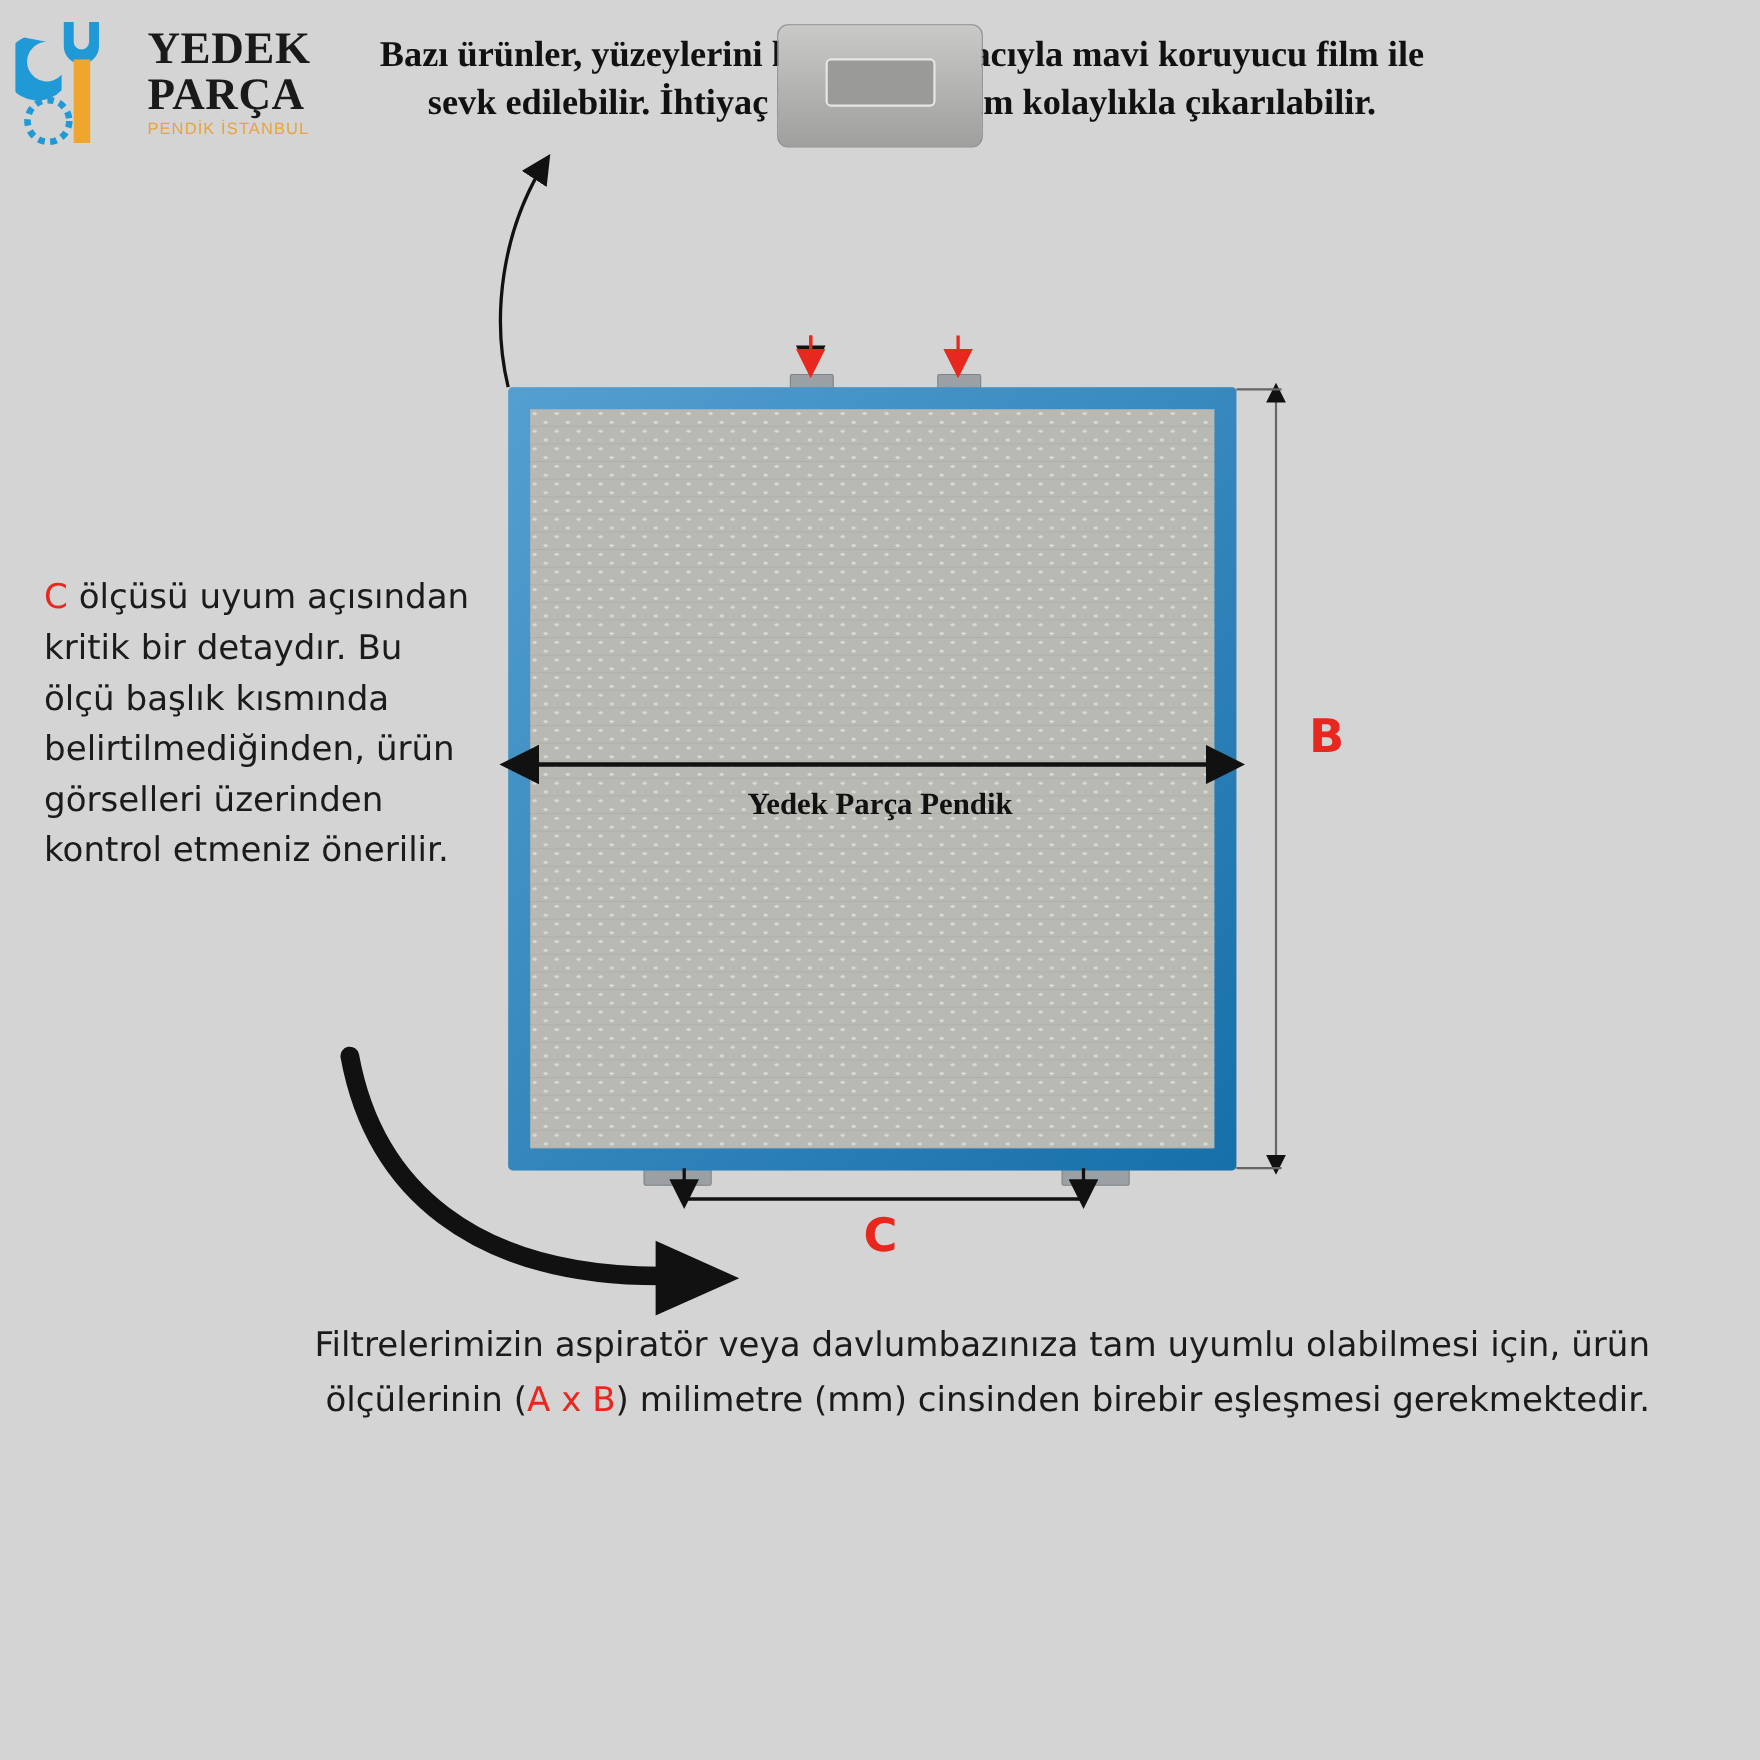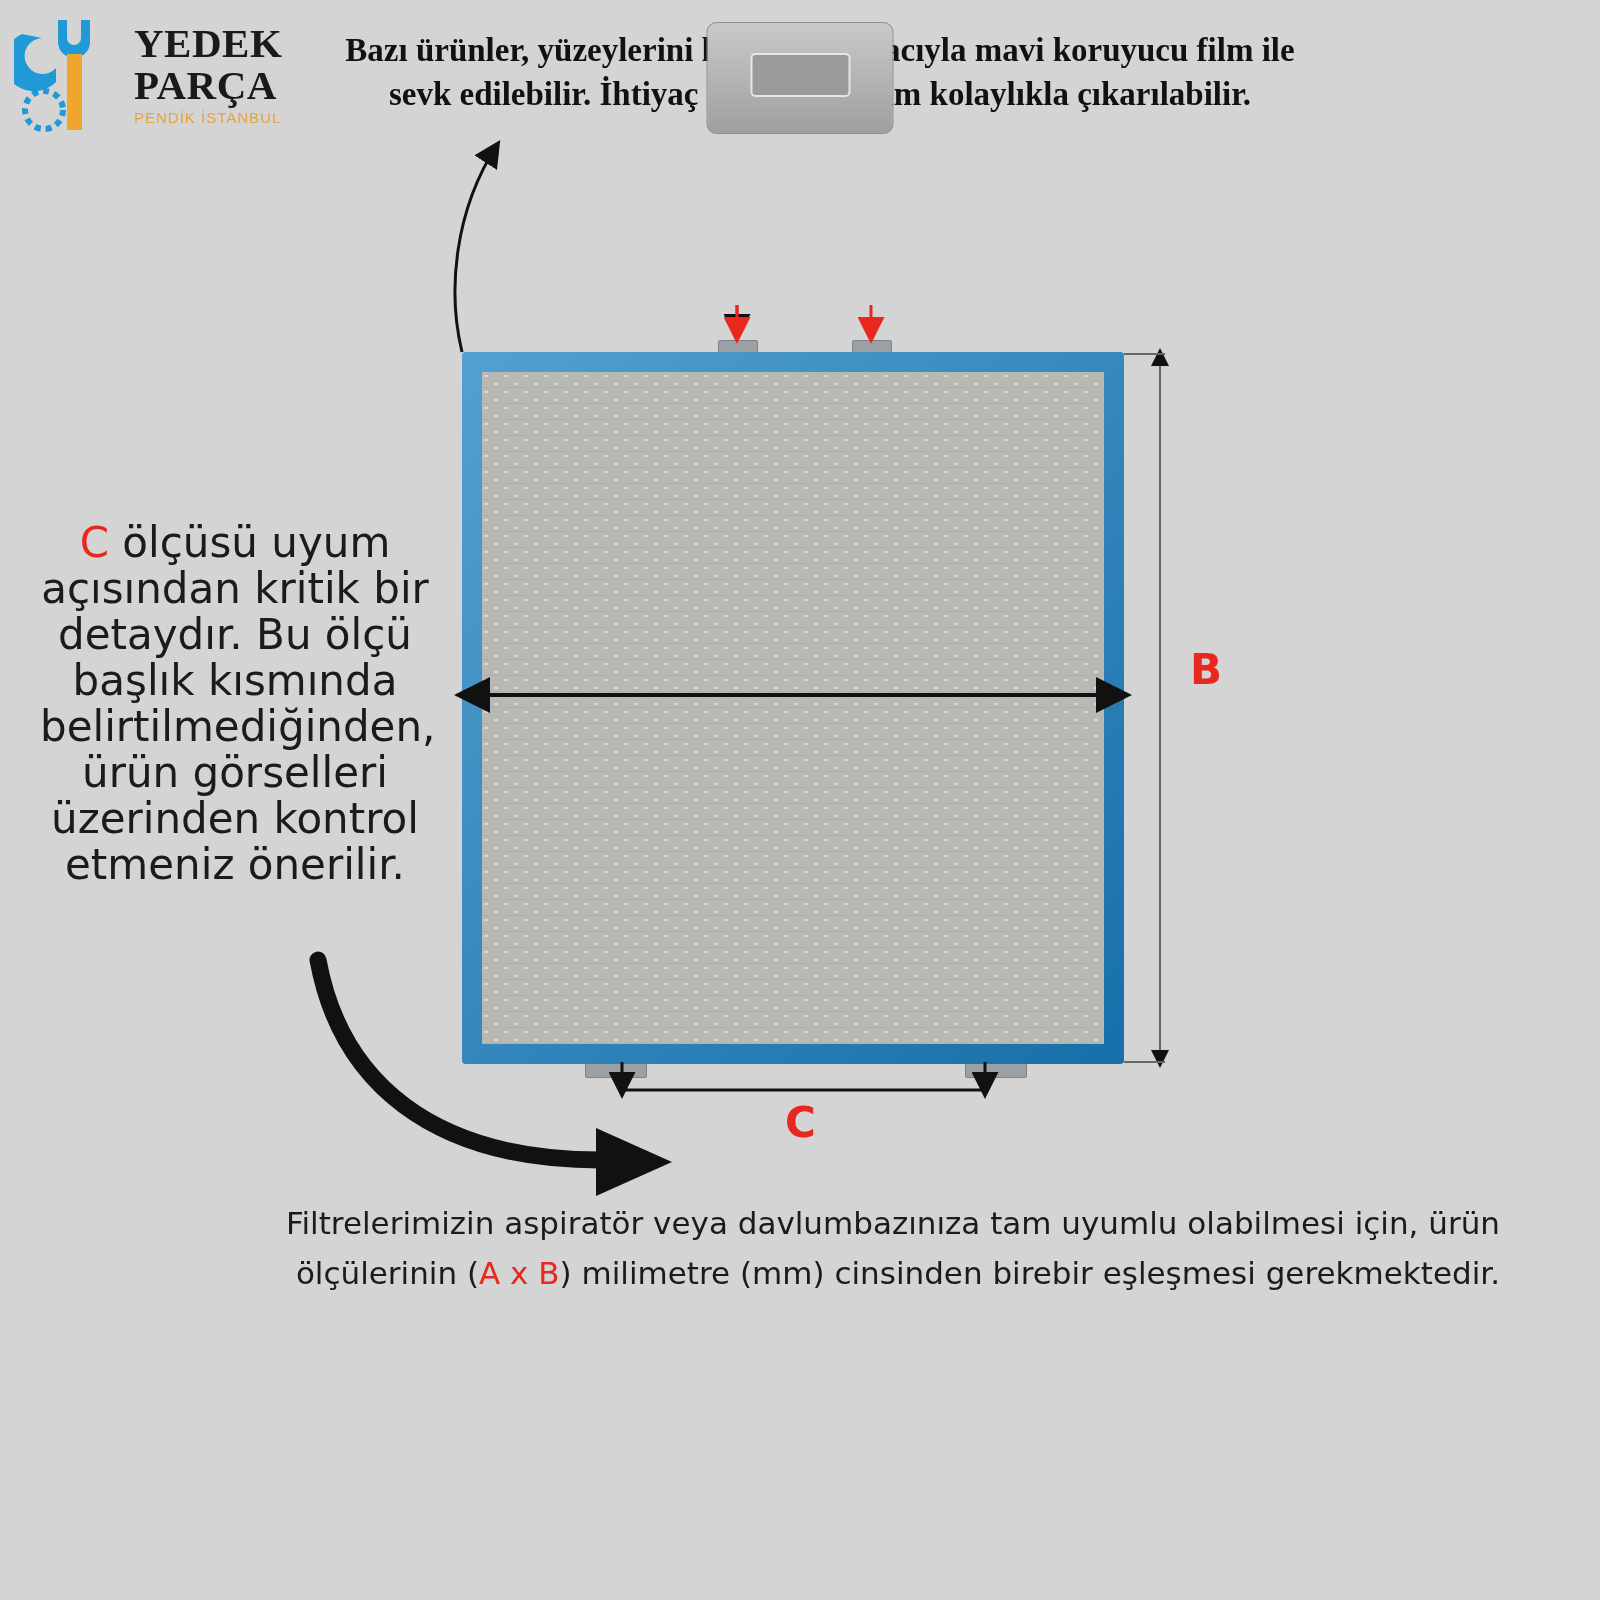--- a/index.html
+++ b/index.html
@@ -186,23 +186,22 @@
     z-index: 6;
     pointer-events: none;
   }
 
   
   .left-para {
     position: absolute;
     left: 40px;
     top: 520px;
     width: 390px;
-    text-align: center;
-    font-family: "DejaVu Sans", sans-serif;
-    font-size: 42px;
+    font-family: "DejaVu Sans", sans-serif;
+    font-size: 31px;
     line-height: 46px;
     color: #1b1b1b;
   }
   .left-para .red { color: #e8281e; }
 
   
   .bottom-para {
     position: absolute;
     left: 120px;
     top: 1198px;
@@ -253,20 +252,21 @@
   <div class="tab top-right"></div>
   <div class="tab bot-left"></div>
   <div class="tab bot-right"></div>
 
   <div class="filter-frame">
     <div class="mesh"></div>
   </div>
   <div class="handle">
     <div class="handle-slot"></div>
   </div>
+  <div class="watermark">Yedek Parça Pendik</div>
 
   <div class="meas-letter letter-a">A</div>
   <div class="meas-letter letter-b">B</div>
   <div class="meas-letter letter-c">C</div>
 
   <svg class="overlay" viewBox="0 0 1600 1600">
     <defs>
       <marker id="ah-black" markerWidth="9" markerHeight="9" refX="7" refY="4.5" orient="auto">
         <path d="M0,0 L9,4.5 L0,9 z" fill="#111"></path>
       </marker>

